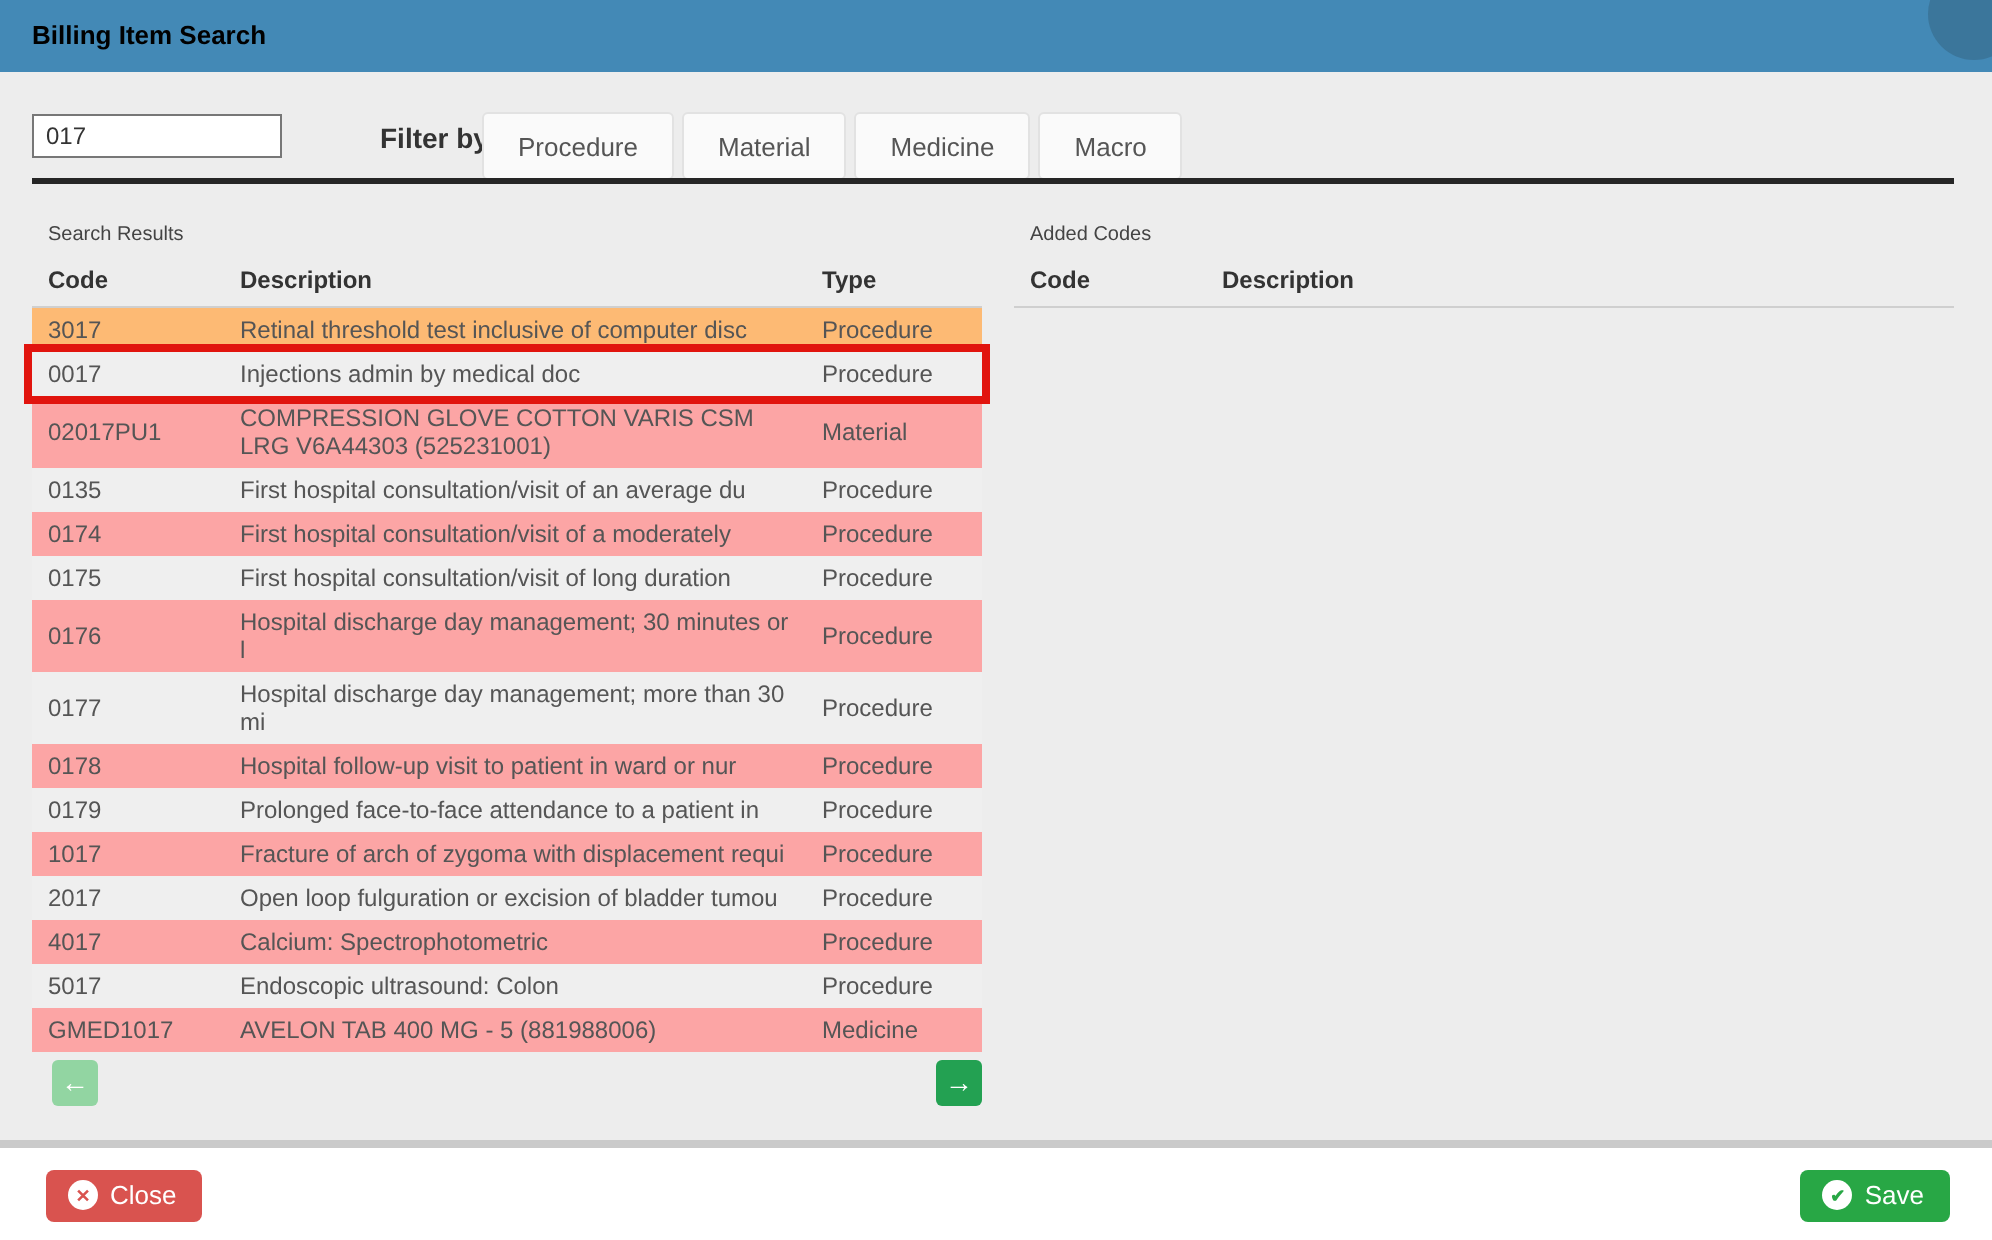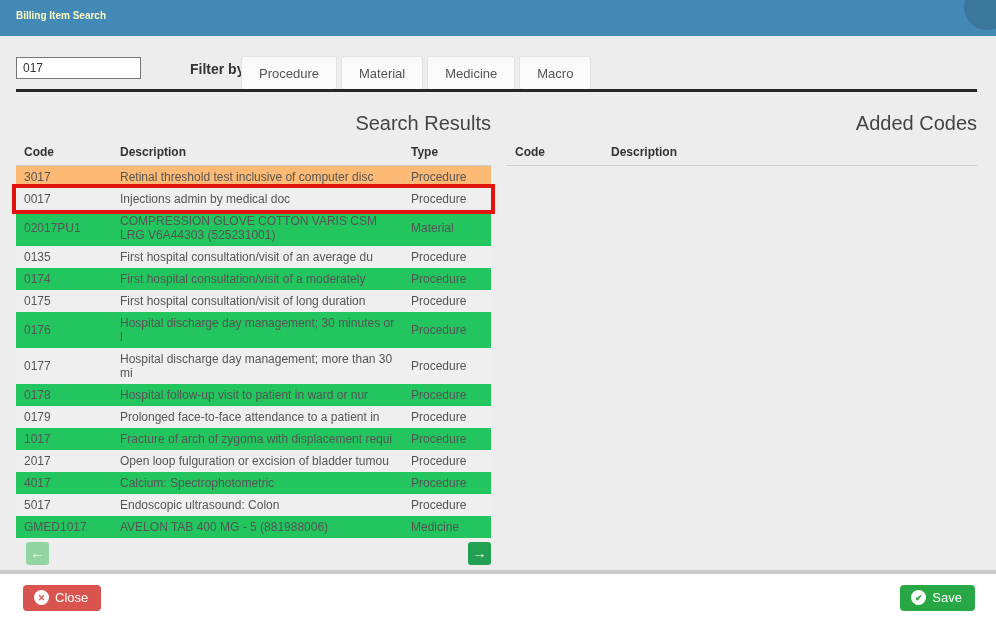--- a/index.html
+++ b/index.html
@@ -12,21 +12,21 @@
     color:#555;
   }
 
   
   .titlebar {
     position:absolute; top:0; left:0; width:996px; height:36px;
     background:#4389b6; overflow:hidden;
   }
   .titlebar-title {
     position:absolute; left:16px; top:10px;
-    color:#fef9c3; font-size:10px; font-weight:bold;
+    color:#000000; font-size:13px; font-weight:bold;
   }
   .titlebar-decor {
     position:absolute; right:-14px; top:-16px;
     width:46px; height:46px; border-radius:50%;
     background:rgba(30,50,60,0.22);
   }
 
   
   .controls { position:absolute; top:36px; left:0; width:996px; height:56px; }
   .search-input {
@@ -46,34 +46,34 @@
     background:#fafafa; border:1px solid #e2e2e2; border-radius:3px;
     font-family:"Liberation Sans", sans-serif;
     font-size:13px; color:#555; cursor:pointer;
   }
   .top-rule {
     position:absolute; top:89px; left:16px; width:961px; height:3px;
     background:#262626;
   }
 
   
-  .panel-title { font-size:20px; color:#444; font-weight:normal; margin:0 0 6px 8px;text-align:right; }
+  .panel-title { font-size:10px; color:#444; font-weight:normal; margin:0 0 6px 8px; }
   .results-panel { position:absolute; left:16px; top:112px; width:475px; }
   .added-panel   { position:absolute; left:507px; top:112px; width:470px; }
 
   table { width:100%; border-collapse:collapse; table-layout:fixed; }
   th {
     text-align:left; font-size:12px; font-weight:bold; color:#333;
     padding:4px 8px 6px 8px; border-bottom:1px solid #cfcfcf;
   }
   td { font-size:12px; color:#555; padding:4px 8px; word-wrap:break-word; }
   .col-code { width:96px; }
   .col-type { width:88px; }
 
-  #results-tbody tr       { background:#22c55e; }
+  #results-tbody tr       { background:#fca5a5; }
   #results-tbody tr:nth-child(even) { background:#efefef; }
   #results-tbody tr:first-child     { background:#fdba74; }
   #results-tbody tr.highlighted { outline:4px solid #e1140e; }
 
   
   .pagination {
     display:flex; justify-content:space-between; align-items:center;
     margin-top:4px; padding-left:10px;
   }
   .pager-btn {

